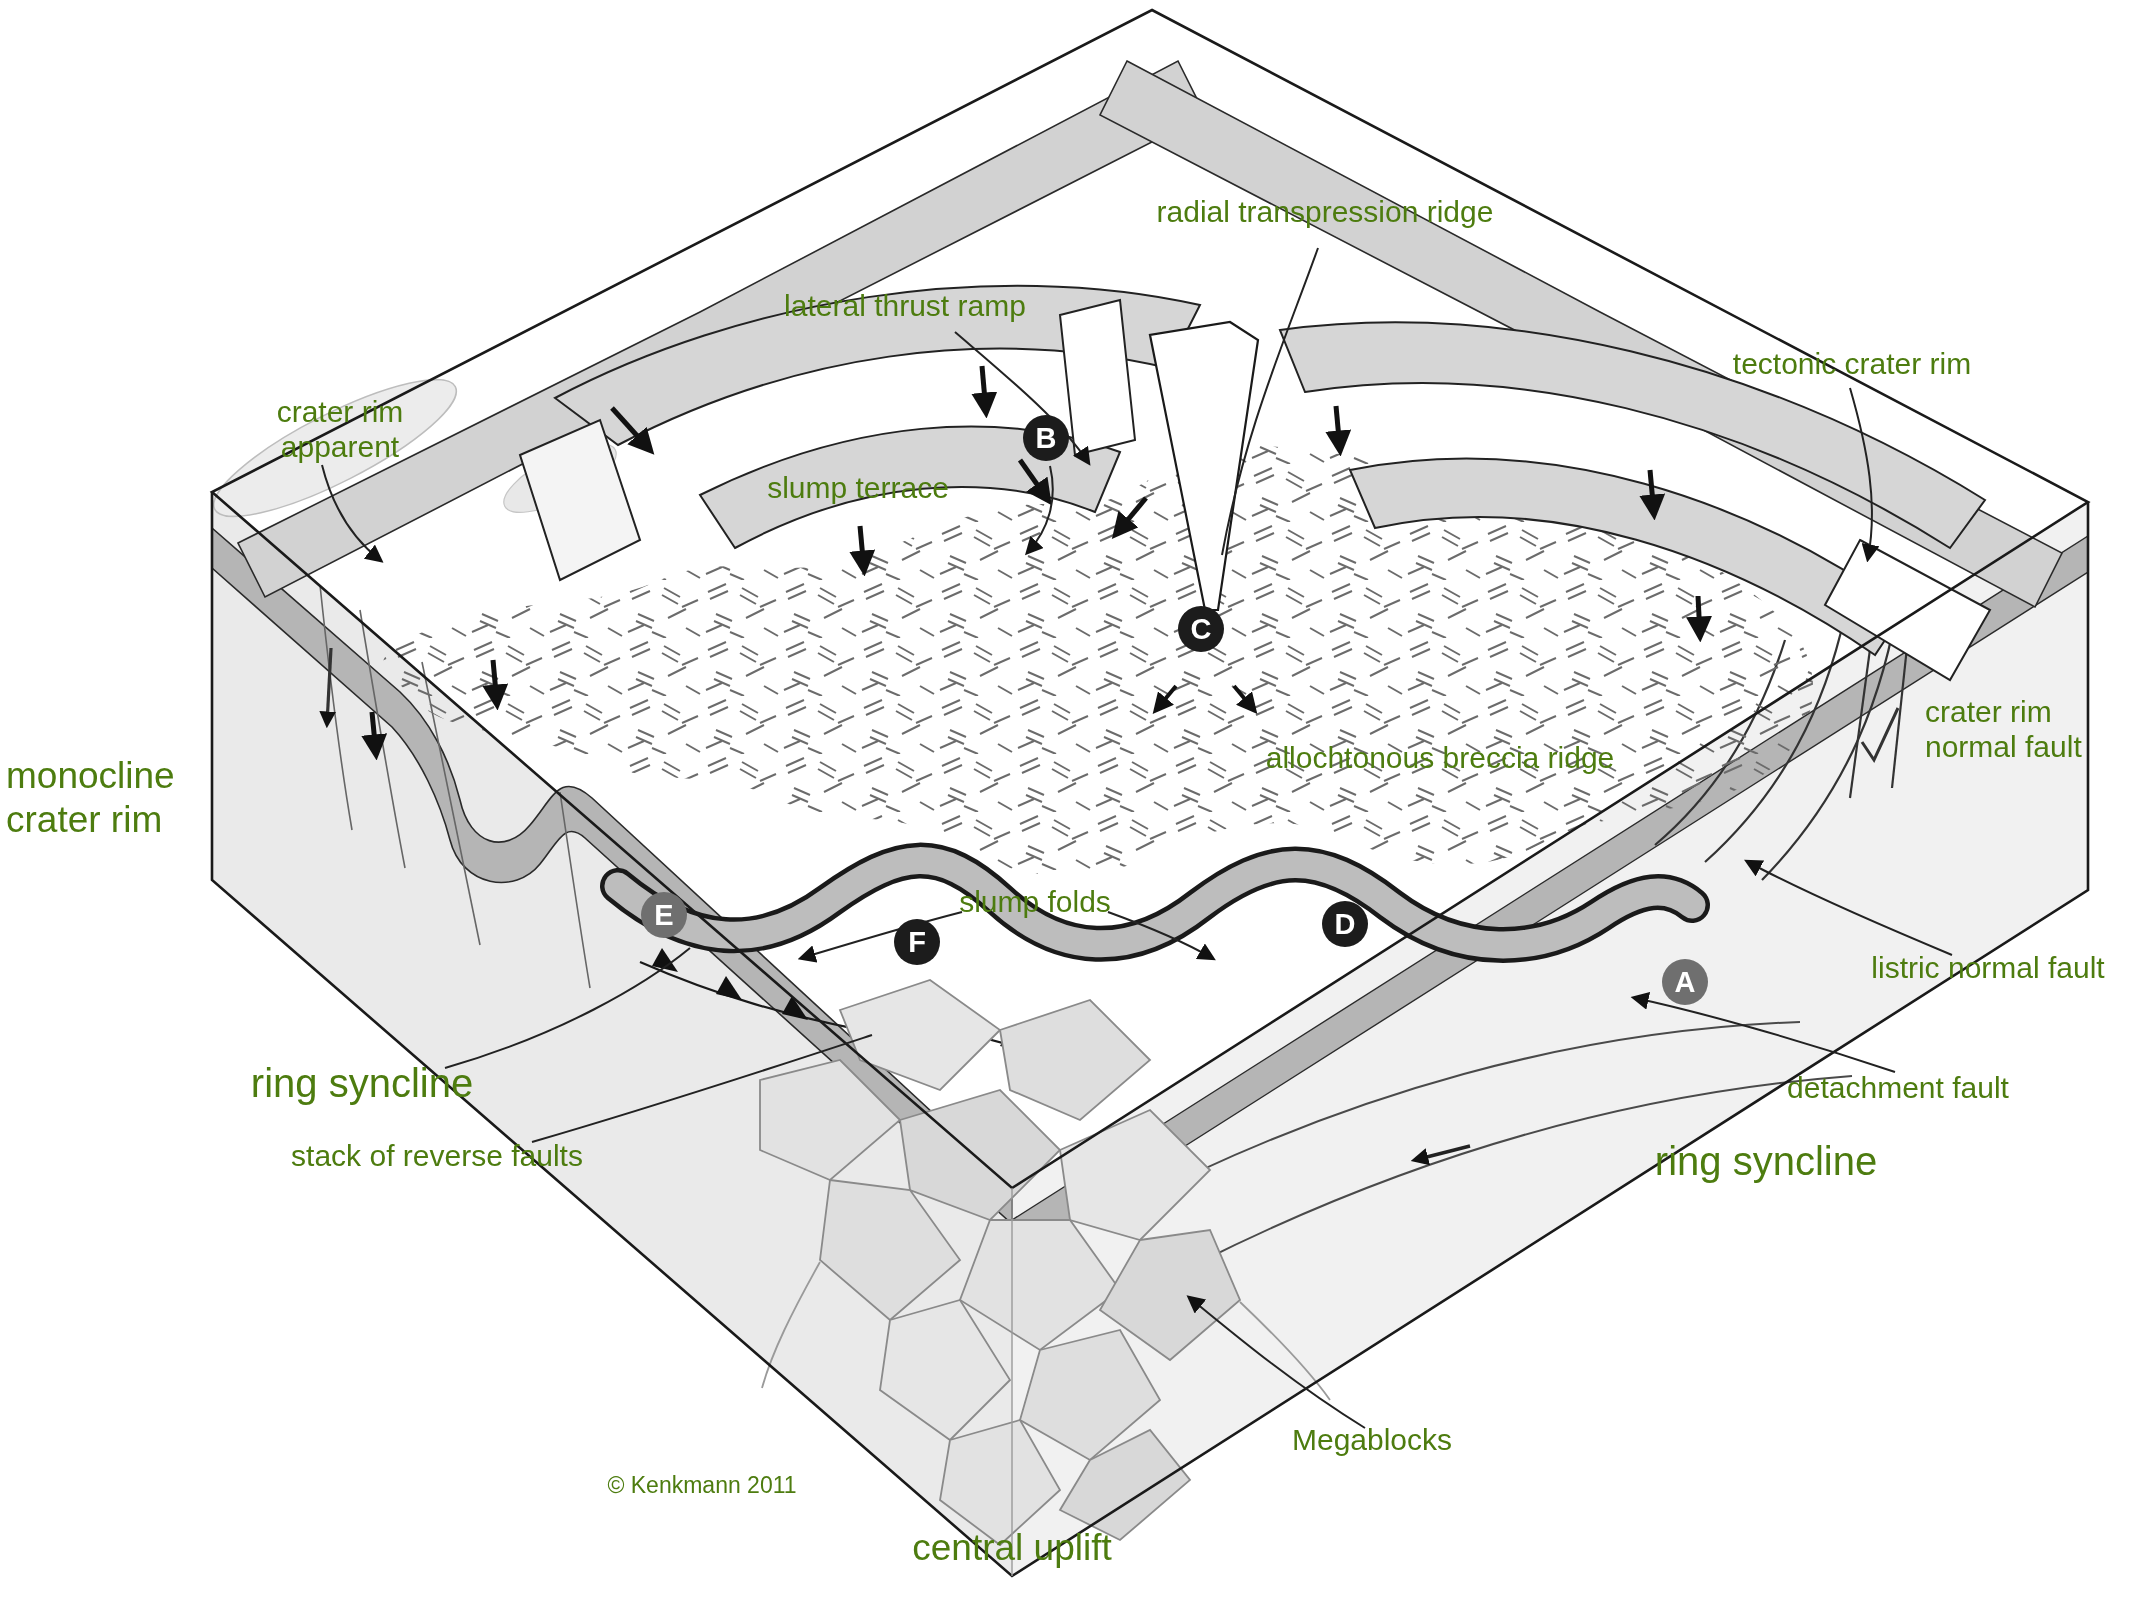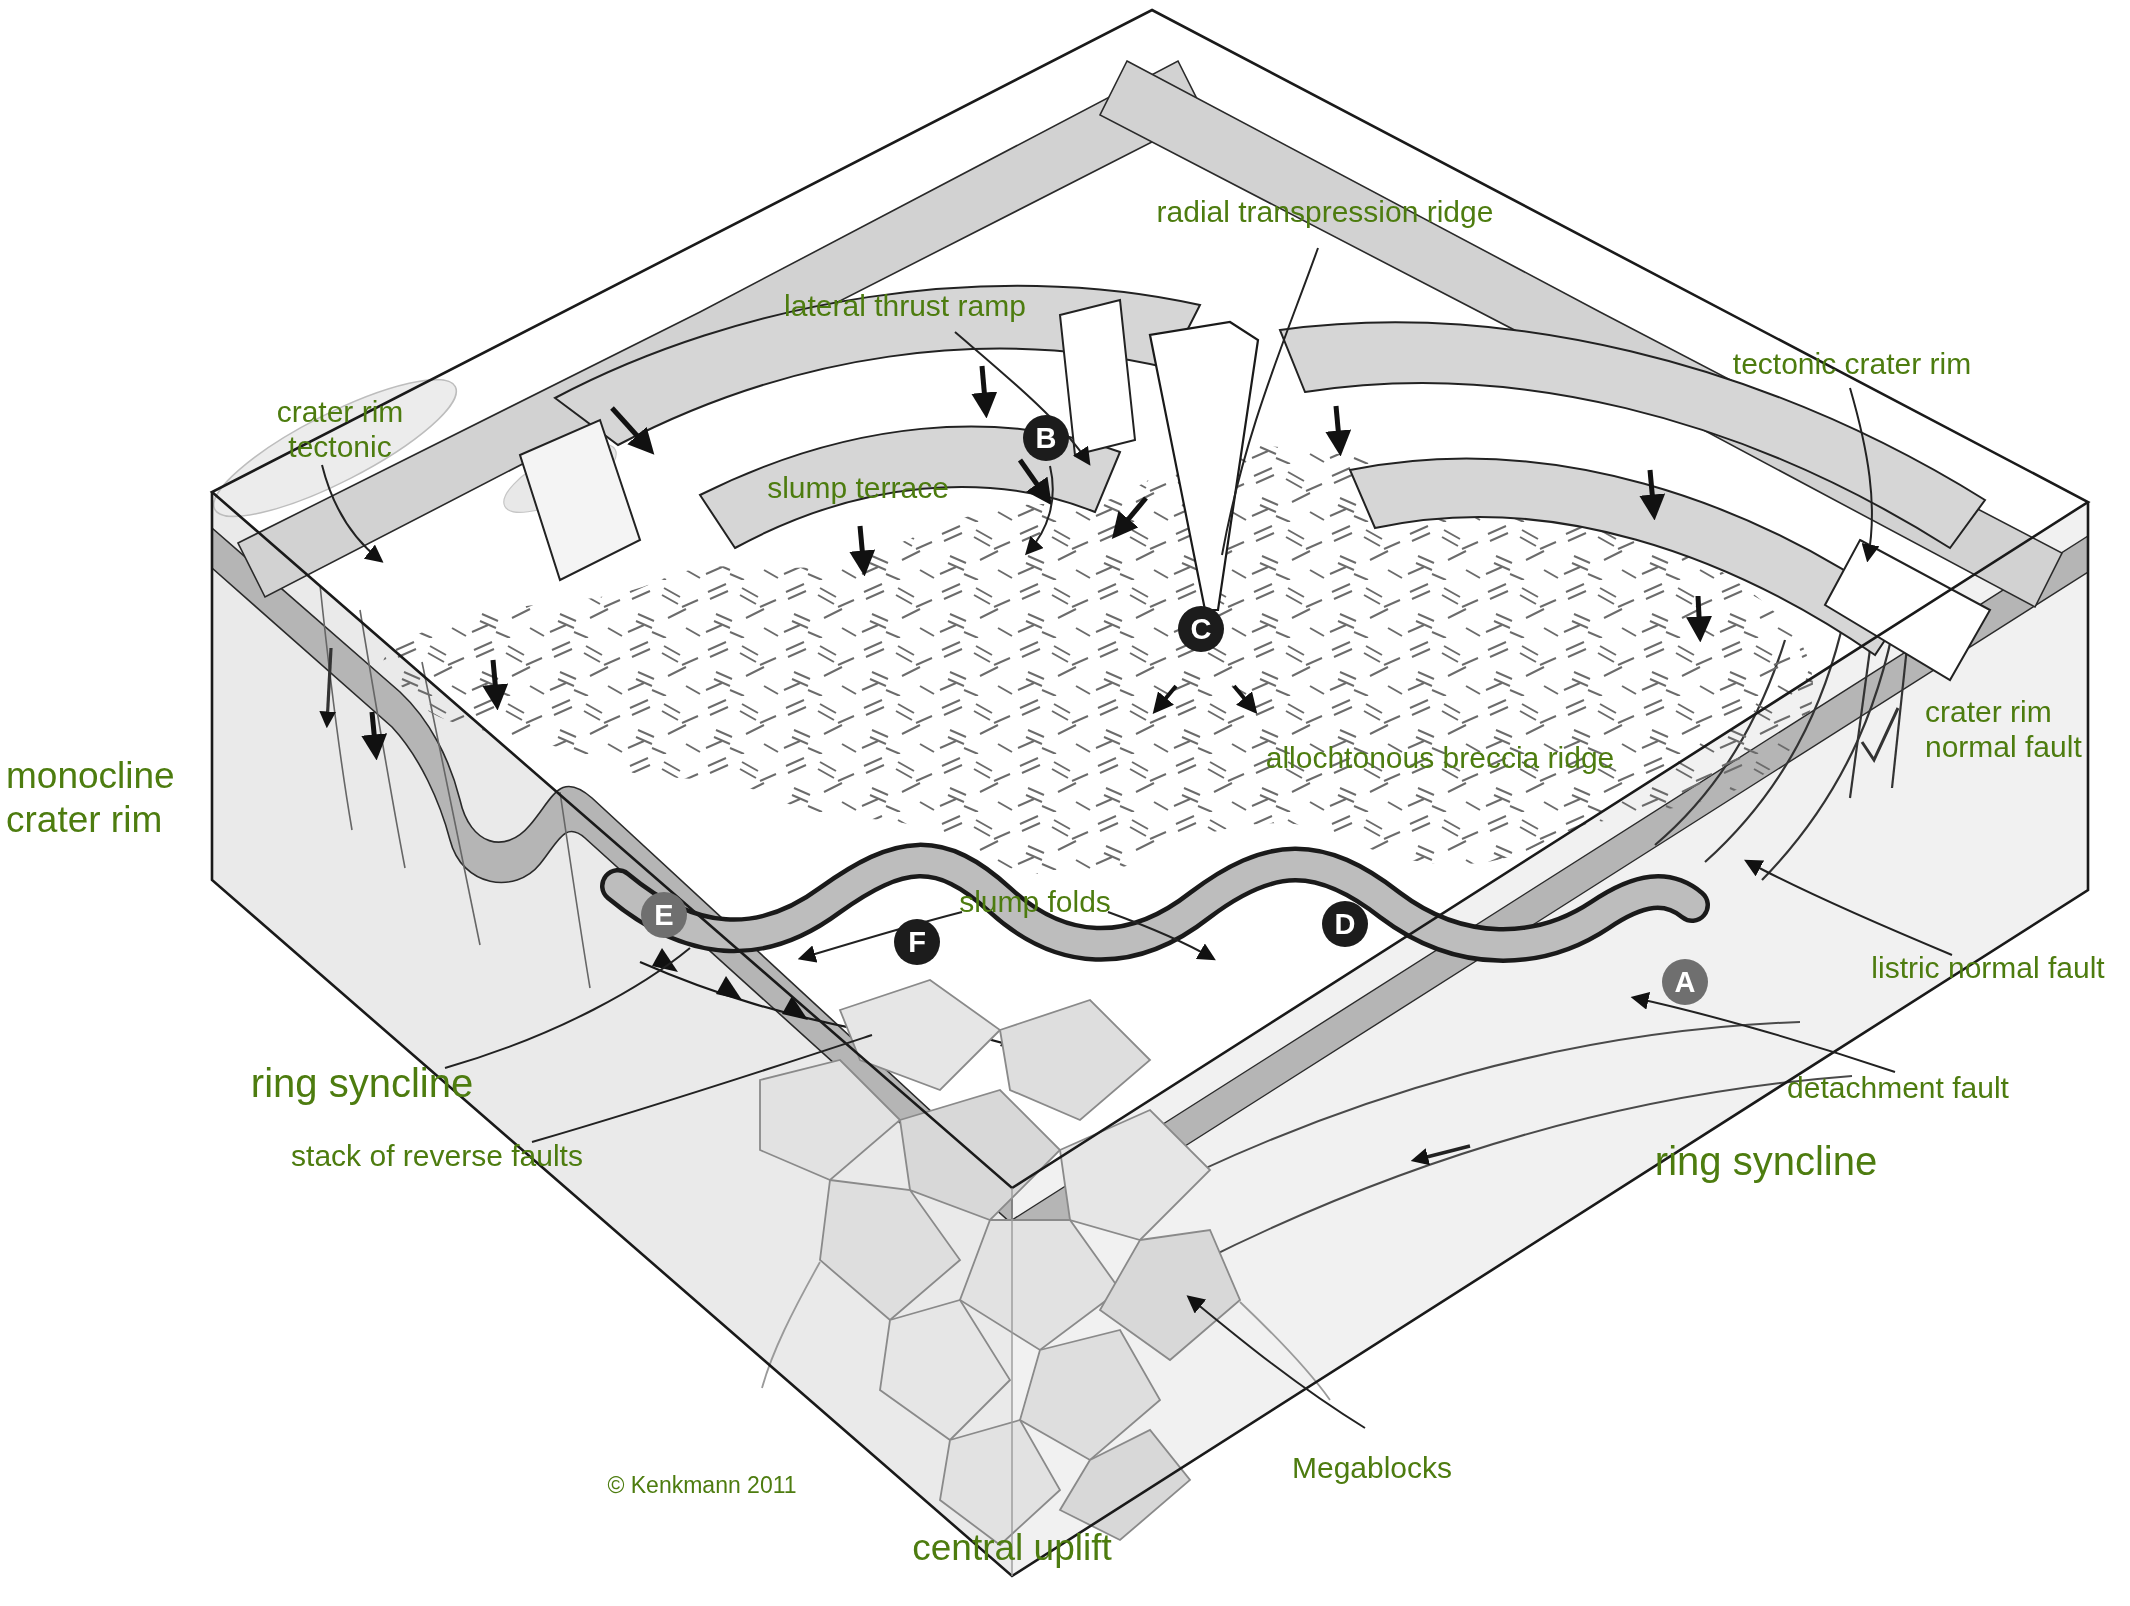--- a/index.html
+++ b/index.html
@@ -185,21 +185,21 @@
   </svg>
 
   <div class="lbl center" style="left:1325px;top:194px;">radial transpression ridge</div>
 
   <div class="lbl center" style="left:905px;top:288px;">lateral thrust ramp</div>
 
   <div class="lbl center" style="left:1852px;top:346px;">tectonic crater rim</div>
 
   <div class="lbl center" style="left:340px;top:394px;">
     <div>crater rim</div>
-    <div>tectonic</div>
+    <div>apparent</div>
   </div>
 
   <div class="lbl center" style="left:858px;top:470px;">slump terrace</div>
 
   <div class="lbl big" style="left:6px;top:754px;">
     <div>monocline</div>
     <div>crater rim</div>
   </div>
 
   <div class="lbl" style="left:1925px;top:694px;">
@@ -214,21 +214,21 @@
   <div class="lbl center" style="left:1988px;top:950px;">listric normal fault</div>
 
   <div class="lbl center mid" style="left:362px;top:1060px;">ring syncline</div>
 
   <div class="lbl center" style="left:437px;top:1138px;">stack of reverse faults</div>
 
   <div class="lbl center" style="left:1898px;top:1070px;">detachment fault</div>
 
   <div class="lbl center mid" style="left:1766px;top:1138px;">ring syncline</div>
 
-  <div class="lbl center" style="left:1372px;top:1422px;margin-top:28px;">Megablocks</div>
+  <div class="lbl center" style="left:1372px;top:1422px;">Megablocks</div>
 
   <div class="lbl center" style="left:702px;top:1472px;font-size:23px;">© Kenkmann 2011</div>
 
   <div class="lbl center big" style="left:1012px;top:1526px;">central uplift</div>
 
   <div class="badge gray" style="left:1685px;top:982px;">A</div>
   <div class="badge dark" style="left:1046px;top:438px;">B</div>
   <div class="badge dark" style="left:1201px;top:629px;">C</div>
   <div class="badge dark" style="left:1345px;top:924px;">D</div>
   <div class="badge gray" style="left:664px;top:915px;">E</div>

